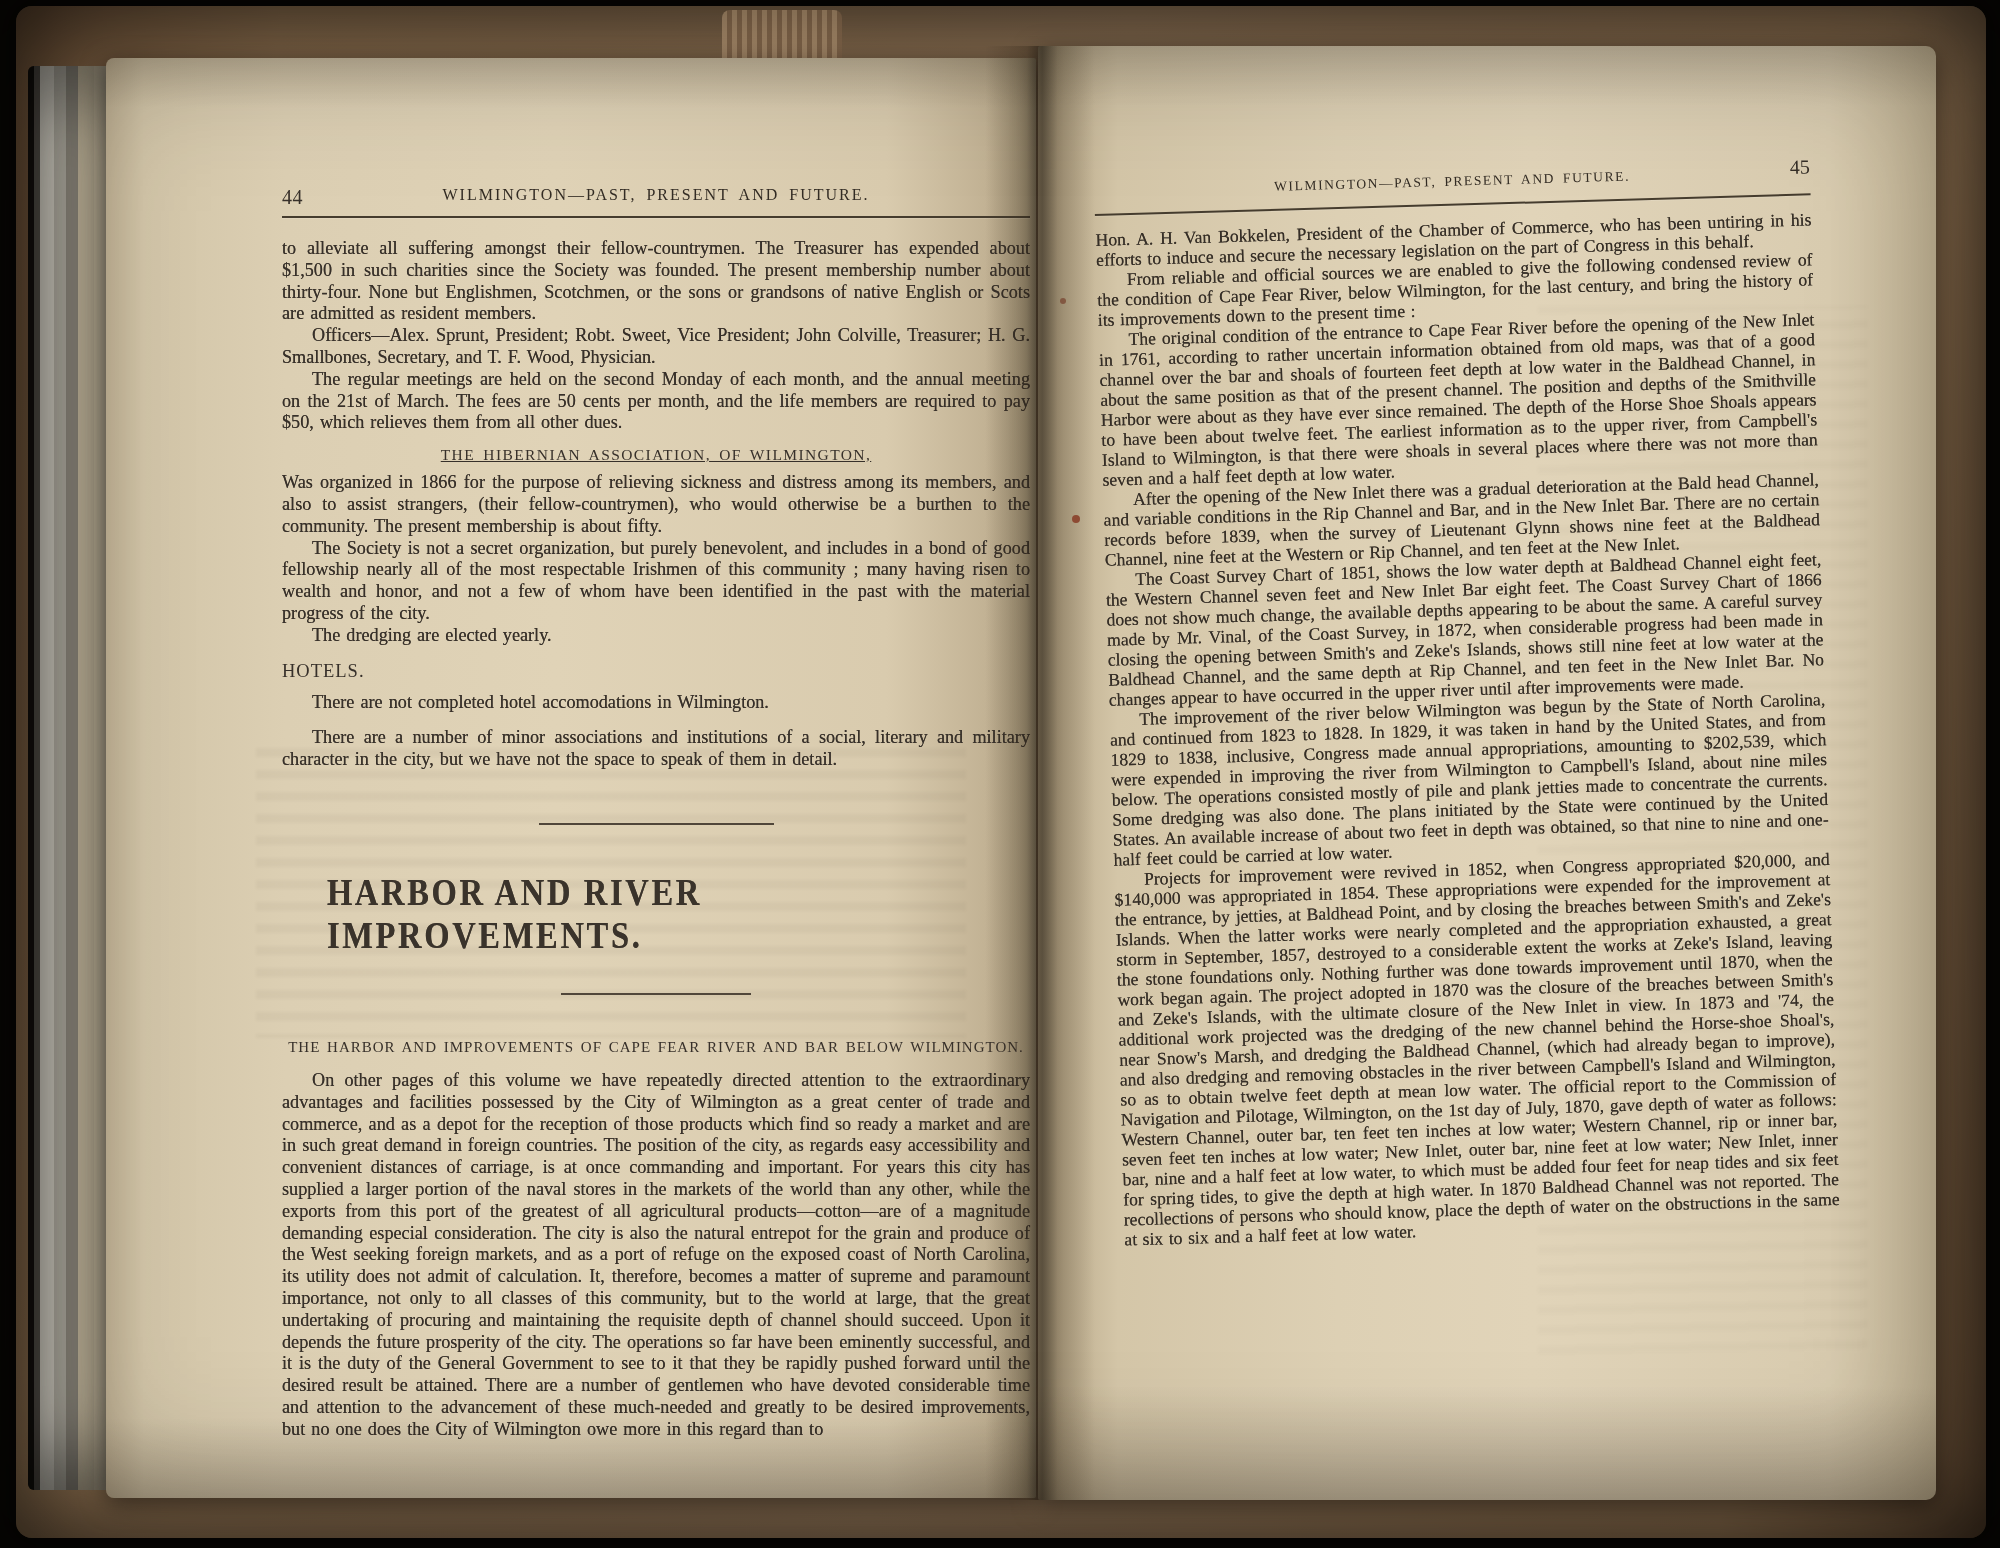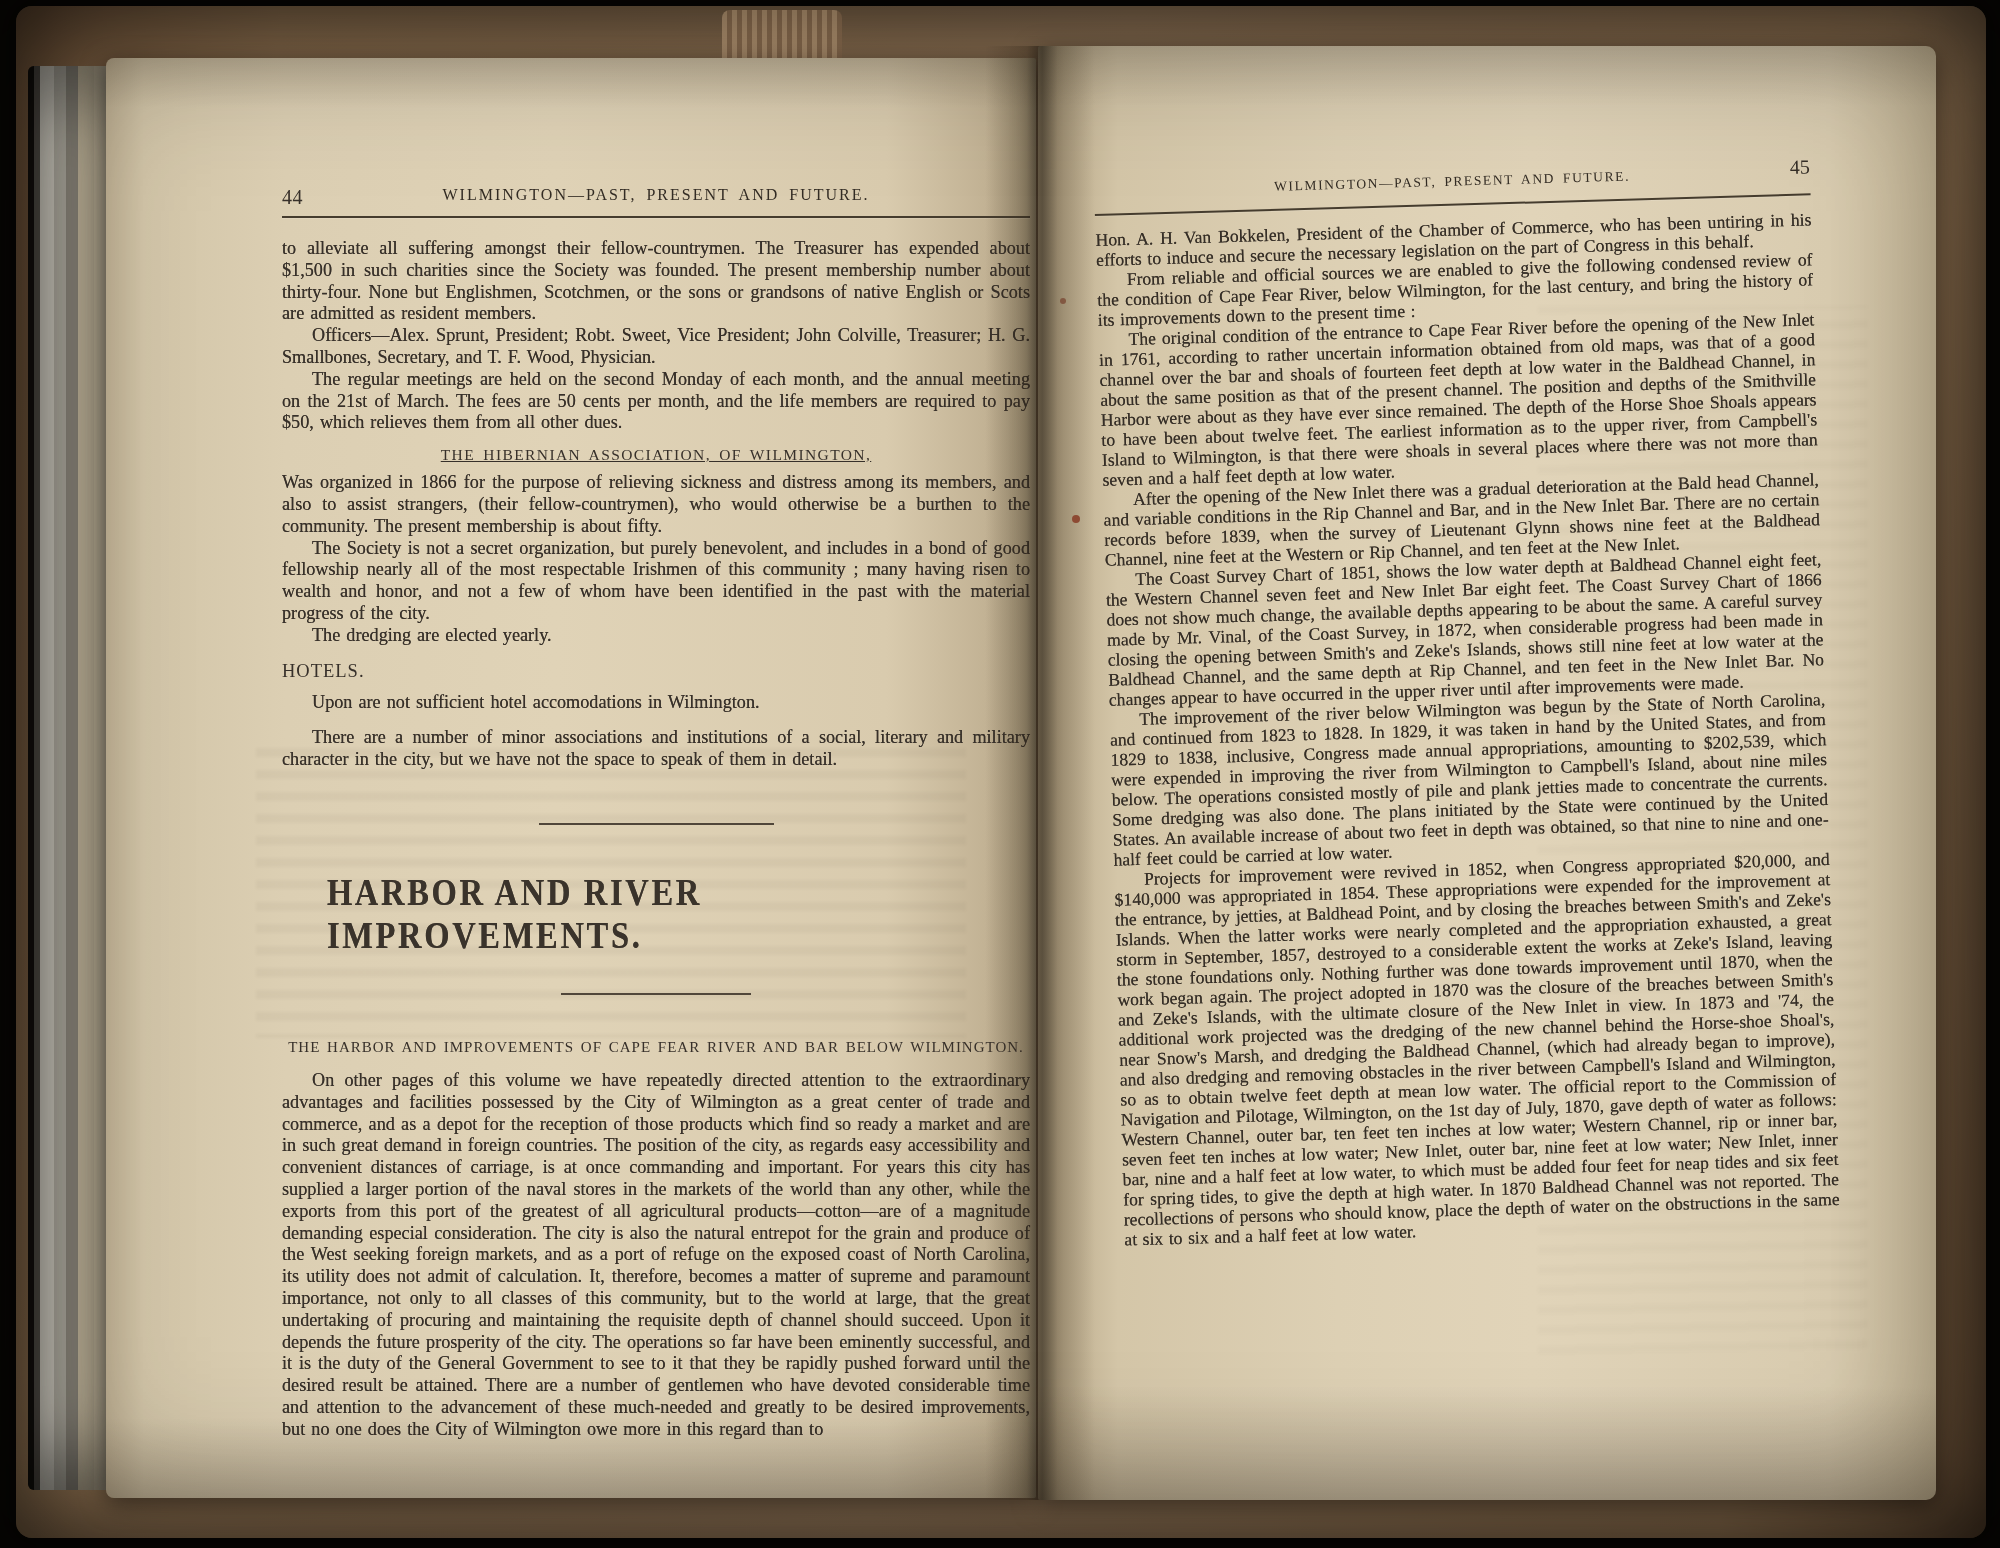--- a/index.html
+++ b/index.html
@@ -101,21 +101,21 @@
       <p class="noind">to alleviate all suffering amongst their fellow-countrymen.  The Treasurer has expended about $1,500 in such charities since the Society was founded.  The present membership number about thirty-four.  None but Englishmen, Scotchmen, or the sons or grandsons of native English or Scots are admitted as resident members.</p>
       <p class="ind">Officers—Alex. Sprunt, President; Robt. Sweet, Vice President; John Colville, Treasurer; H. G. Smallbones, Secretary, and T. F. Wood, Physician.</p>
       <p class="ind">The regular meetings are held on the second Monday of each month, and the annual meeting on the 21st of March.  The fees are 50 cents per month, and the life members are required to pay $50, which relieves them from all other dues.</p>
 
       <h3 class="h-small">THE HIBERNIAN ASSOCIATION, OF WILMINGTON,</h3>
       <p class="noind">Was organized in 1866 for the purpose of relieving sickness and distress among its members, and also to assist strangers, (their fellow-countrymen), who would otherwise be a burthen to the community.  The present membership is about fifty.</p>
       <p class="ind">The Society is not a secret organization, but purely benevolent, and includes in a bond of good fellowship nearly all of the most respectable Irishmen of this community ; many having risen to wealth and honor, and not a few of whom have been identified in the past with the material progress of the city.</p>
       <p class="ind">The dredging are elected yearly.</p>
 
       <h3 class="h-hotels">HOTELS.</h3>
-      <p class="ind">Upon are not sufficient hotel accomodations in Wilmington.</p>
+      <p class="ind">There are not completed hotel accomodations in Wilmington.</p>
       <p class="ind sect-gap">There are a number of minor associations and institutions of a social, literary and military character in the city, but we have not the space to speak of them in detail.</p>
 
       <div class="divider d1"></div>
       <h1 class="chapter"><span>HARBOR AND RIVER IMPROVEMENTS.</span></h1>
       <div class="divider d2"></div>
 
       <h2 class="sect">THE HARBOR AND IMPROVEMENTS OF CAPE FEAR RIVER AND BAR BELOW WILMINGTON.</h2>
       <p class="ind sect-gap">On other pages of this volume we have repeatedly directed attention to the extraordinary advantages and facilities possessed by the City of Wilmington as a great center of trade and commerce, and as a depot for the reception of those products which find so ready a market and are in such great demand in foreign countries.  The position of the city, as regards easy accessibility and convenient distances of carriage, is at once commanding and important.  For years this city has supplied a larger portion of the naval stores in the markets of the world than any other, while the exports from this port of the greatest of all agricultural products—cotton—are of a magnitude demanding especial consideration.  The city is also the natural entrepot for the grain and produce of the West seeking foreign markets, and as a port of refuge on the exposed coast of North Carolina, its utility does not admit of calculation.  It, therefore, becomes a matter of supreme and paramount importance, not only to all classes of this community, but to the world at large, that the great undertaking of procuring and maintaining the requisite depth of channel should succeed.  Upon it depends the future prosperity of the city.  The operations so far have been eminently successful, and it is the duty of the General Government to see to it that they be rapidly pushed forward until the desired result be attained.  There are a number of gentlemen who have devoted considerable time and attention to the advancement of these much-needed and greatly to be desired improvements, but no one does the City of Wilmington owe more in this regard than to</p>
     </div>
   </section>

